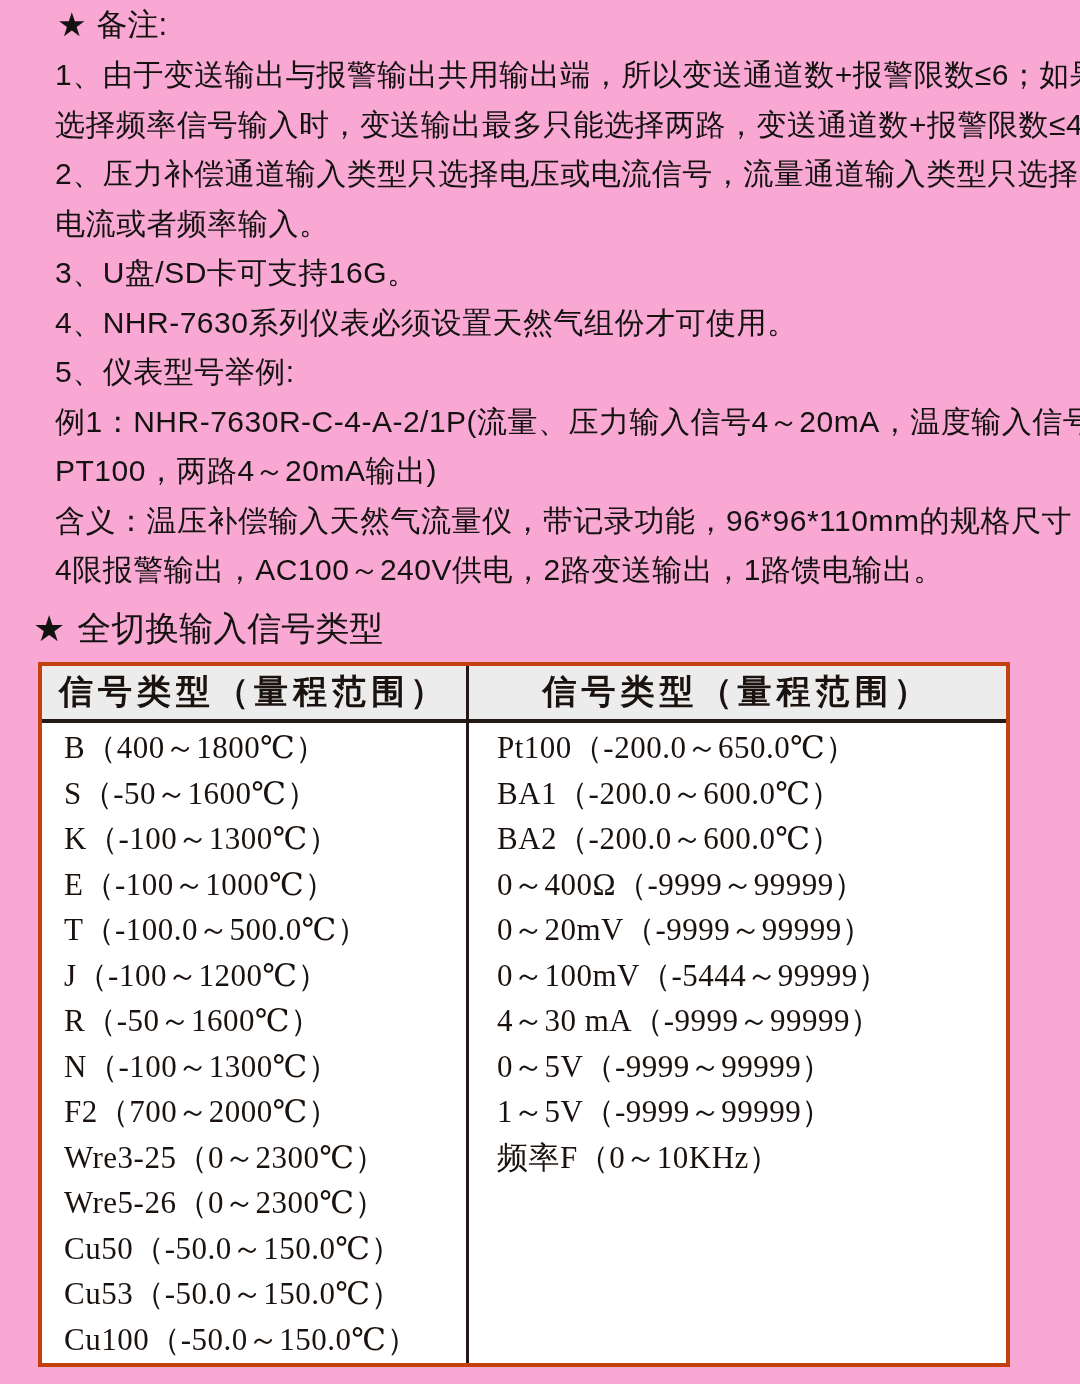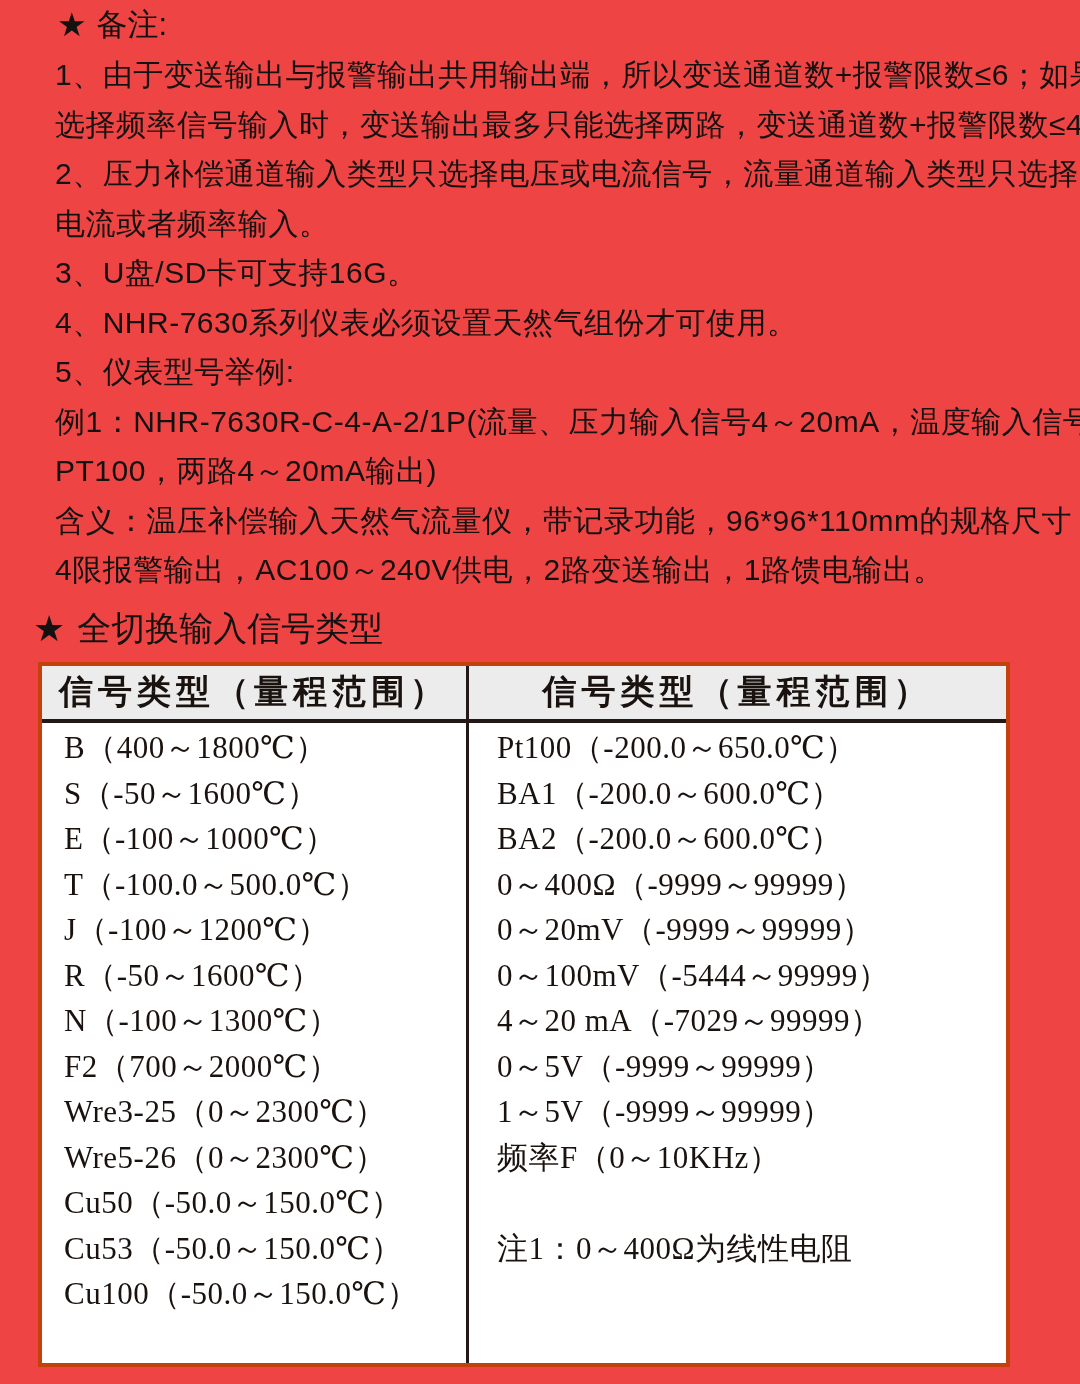--- a/index.html
+++ b/index.html
@@ -4,21 +4,21 @@
 <style>
   html, body {
     margin: 0;
     padding: 0;
     background: #ffffff;
   }
   .page {
     position: relative;
     width: 1080px;
     height: 1384px;
-    background: #ef4444;
+    background: #f9a8d4;
     overflow: hidden;
     font-family: "Liberation Sans", "DejaVu Sans", sans-serif;
     color: #141210;
   }
 
   
   .notes {
     position: absolute;
     top: 0;
     left: 0;
@@ -146,42 +146,42 @@
 
   <div class="sig-table">
     <div class="sig-head">
       <div class="cell col-left">信号类型（量程范围）</div>
       <div class="cell col-right">信号类型（量程范围）</div>
     </div>
     <div class="sig-body">
       <div class="col-left">
         <div class="t-line">B（400～1800℃）</div>
         <div class="t-line">S（-50～1600℃）</div>
+        <div class="t-line">K（-100～1300℃）</div>
         <div class="t-line">E（-100～1000℃）</div>
         <div class="t-line">T（-100.0～500.0℃）</div>
         <div class="t-line">J（-100～1200℃）</div>
         <div class="t-line">R（-50～1600℃）</div>
         <div class="t-line">N（-100～1300℃）</div>
         <div class="t-line">F2（700～2000℃）</div>
         <div class="t-line">Wre3-25（0～2300℃）</div>
         <div class="t-line">Wre5-26（0～2300℃）</div>
         <div class="t-line">Cu50（-50.0～150.0℃）</div>
         <div class="t-line">Cu53（-50.0～150.0℃）</div>
         <div class="t-line">Cu100（-50.0～150.0℃）</div>
       </div>
       <div class="col-right">
         <div class="t-line">Pt100（-200.0～650.0℃）</div>
         <div class="t-line">BA1（-200.0～600.0℃）</div>
         <div class="t-line">BA2（-200.0～600.0℃）</div>
         <div class="t-line">0～400Ω（-9999～99999）</div>
         <div class="t-line">0～20mV（-9999～99999）</div>
         <div class="t-line">0～100mV（-5444～99999）</div>
-        <div class="t-line">4～20 mA（-7029～99999）</div>
+        <div class="t-line">4～30 mA（-9999～99999）</div>
         <div class="t-line">0～5V（-9999～99999）</div>
         <div class="t-line">1～5V（-9999～99999）</div>
         <div class="t-line">频率F（0～10KHz）</div>
         <div class="t-line"></div>
-        <div class="t-line">注1：0～400Ω为线性电阻</div>
       </div>
     </div>
   </div>
 
 </div>
 
 </body></html>

